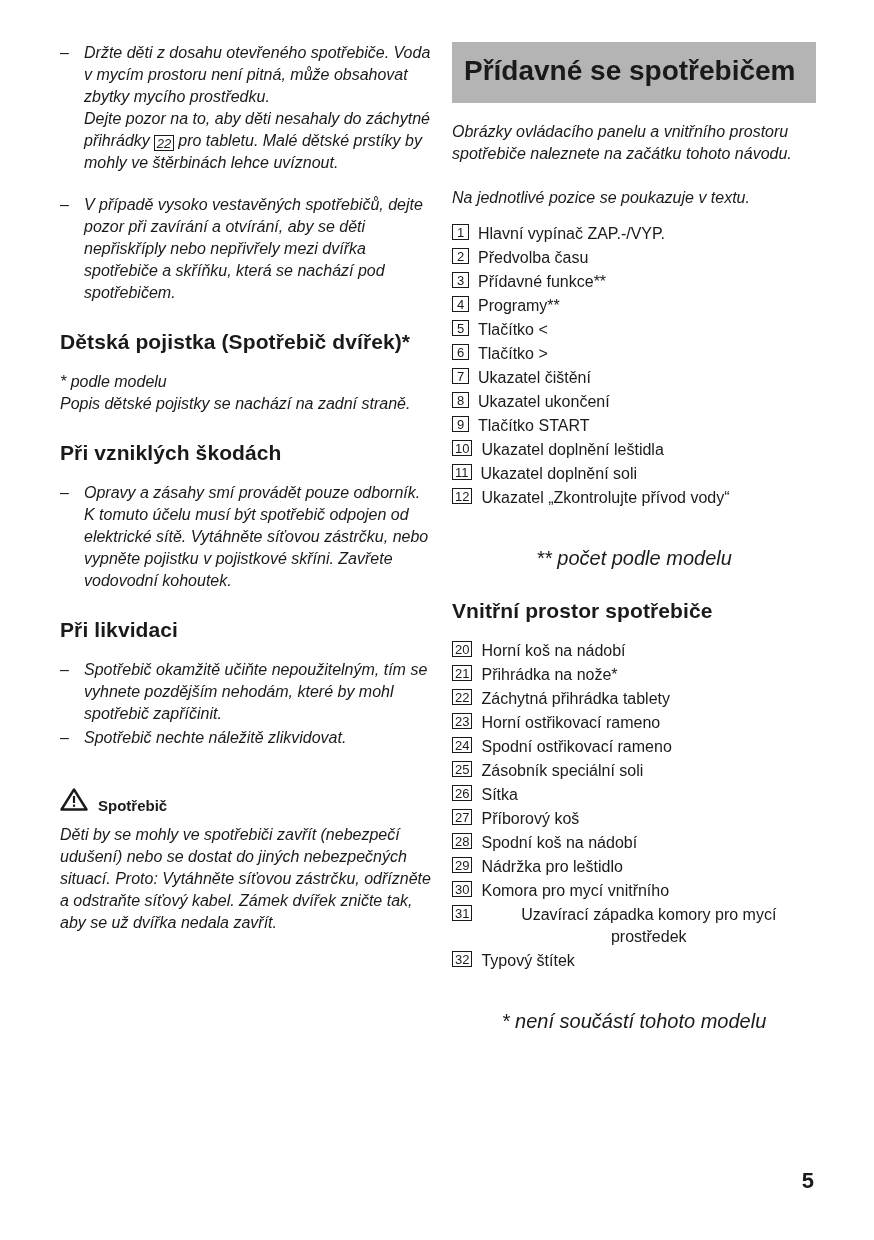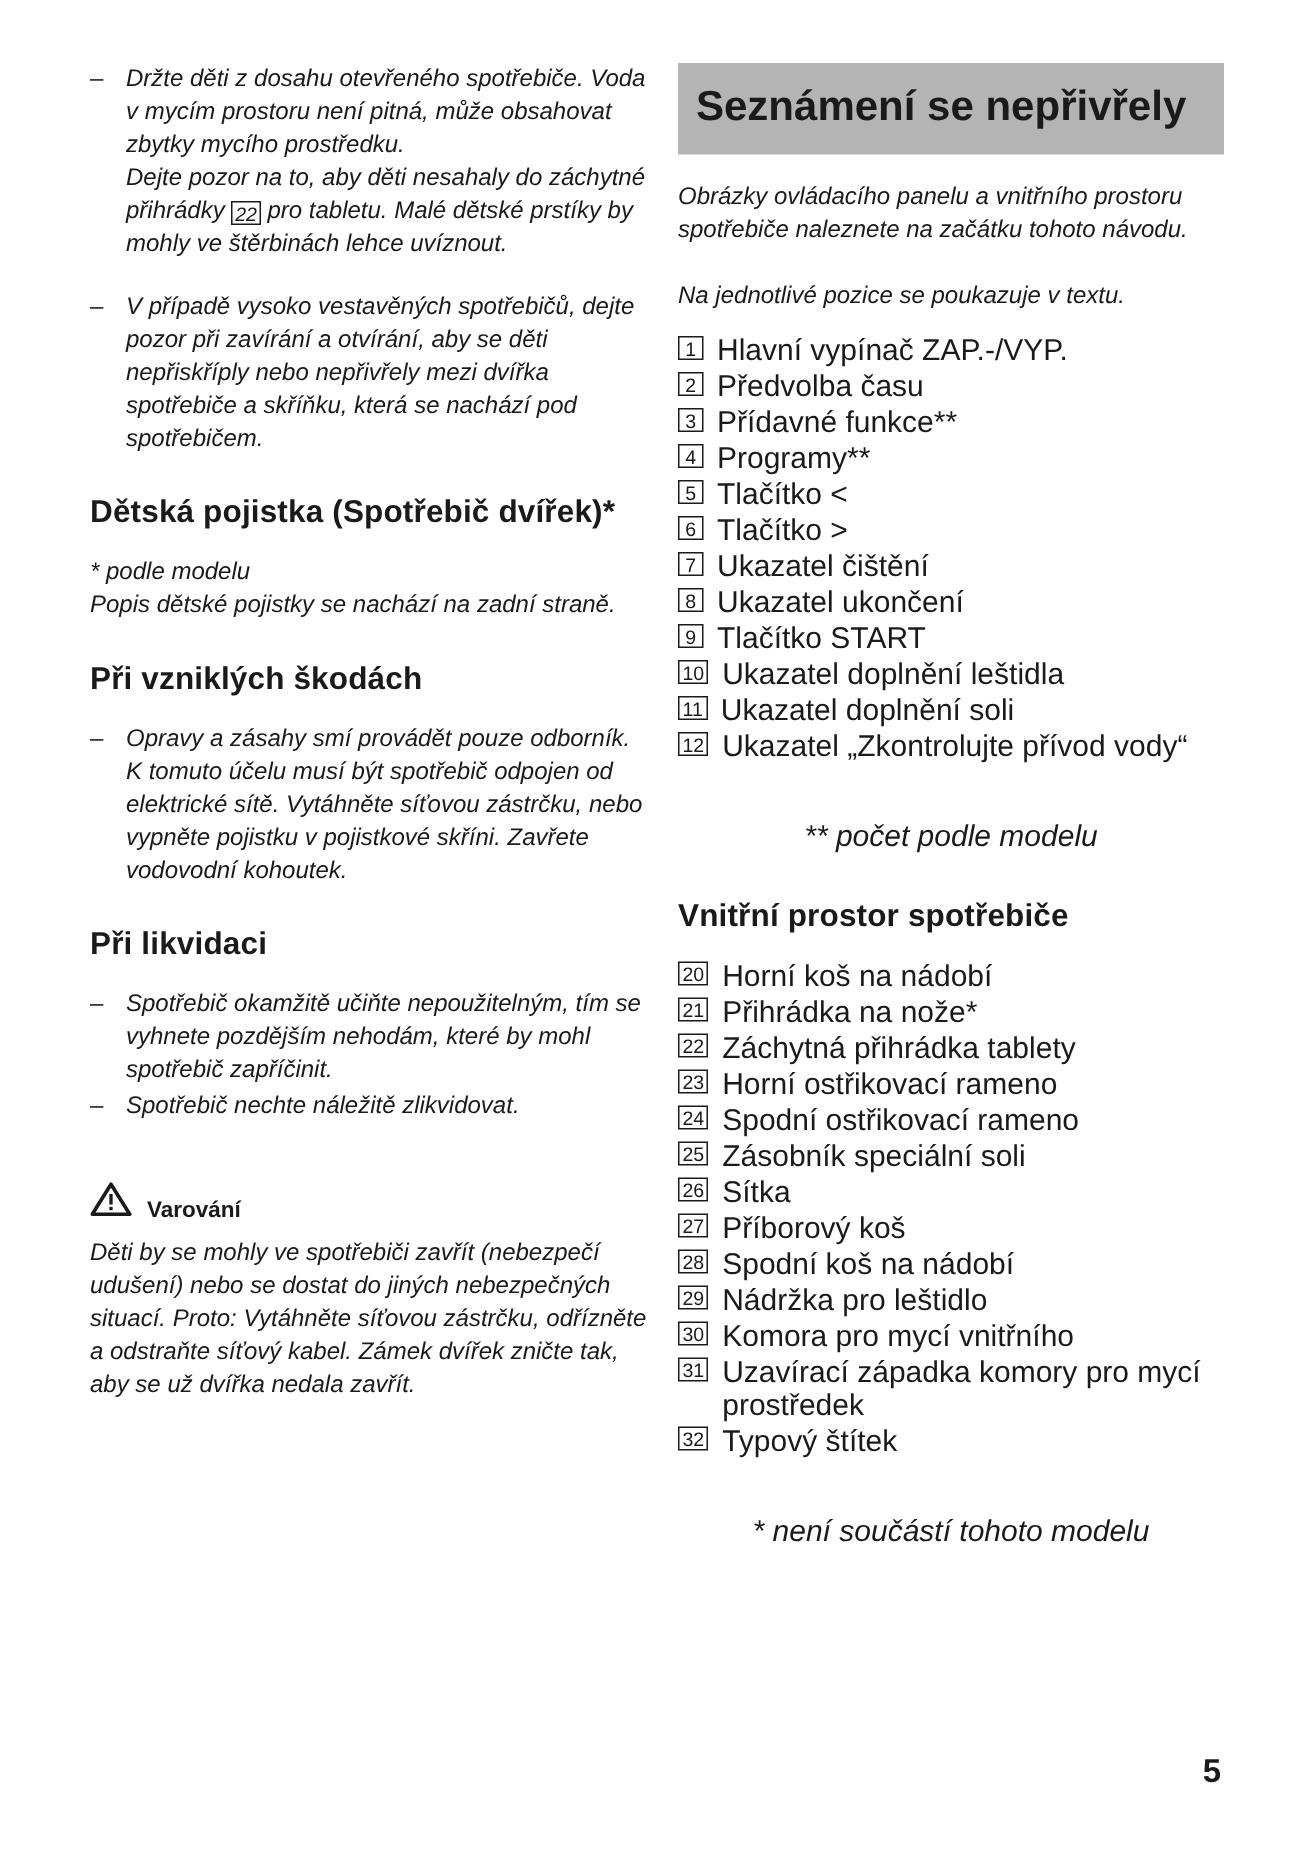--- a/index.html
+++ b/index.html
@@ -47,21 +47,21 @@
     padding: 0 2px;
     font-size: 13px;
     line-height: 16px;
     text-align: center;
     vertical-align: -2px;
   }
   .numbox.inline { margin: 0 4px; }
 
   .num-item { display: flex; align-items: flex-start; margin-bottom: 2px; }
   .num-item .numbox { flex: 0 0 auto; margin-right: 9px; margin-top: 1px; }
-  .num-item .label { font-size: 20px; line-height: 22px; }
+  .num-item .label { font-size: 16px; line-height: 22px; text-align: center; }
 
   .footnote { font-size: 20px; line-height: 22px; margin-top: 38px; text-align: center; }
 
   
   .section-header {
     padding: 9px 14px 13px 12px;
     margin-bottom: 18px;
   }
   .section-header h1 {
     font-size: 28px;
@@ -139,31 +139,31 @@
 
     <div class="warning">
       <div class="warning-head">
         <span class="warn-icon">
           <svg width="28" height="25" viewBox="0 0 28 25" aria-hidden="true">
             <path d="M14 2.5 L26.5 22.5 L1.5 22.5 Z" fill="none" stroke="#1a1a1a" stroke-width="2.4" stroke-linejoin="round"></path>
             <rect x="12.9" y="9" width="2.2" height="7" fill="#1a1a1a"></rect>
             <rect x="12.9" y="17.6" width="2.2" height="2.2" fill="#1a1a1a"></rect>
           </svg>
         </span>
-        <span class="warn-title">Varování</span>
+        <span class="warn-title">Spotřebič</span>
       </div>
       <p>Děti by se mohly ve spotřebiči zavřít (nebezpečí udušení) nebo se dostat do jiných nebezpečných situací. Proto: Vytáhněte síťovou zástrčku, odřízněte a odstraňte síťový kabel. Zámek dvířek zničte tak, aby se už dvířka nedala zavřít.</p>
     </div>
 
   </div>
 
   <div class="col col-right">
 
     <div class="section-header" style="background-color: rgb(180, 180, 180);">
-      <h1>Seznámení se nepřivřely</h1>
+      <h1>Přídavné se spotřebičem</h1>
     </div>
 
     <p class="para">Obrázky ovládacího panelu a vnitřního prostoru spotřebiče naleznete na začátku tohoto návodu.</p>
     <p class="para" style="margin-top:22px;">Na jednotlivé pozice se poukazuje v textu.</p>
 
 
     <div>
 
         <div class="num-item">
           <span class="numbox">1</span>

